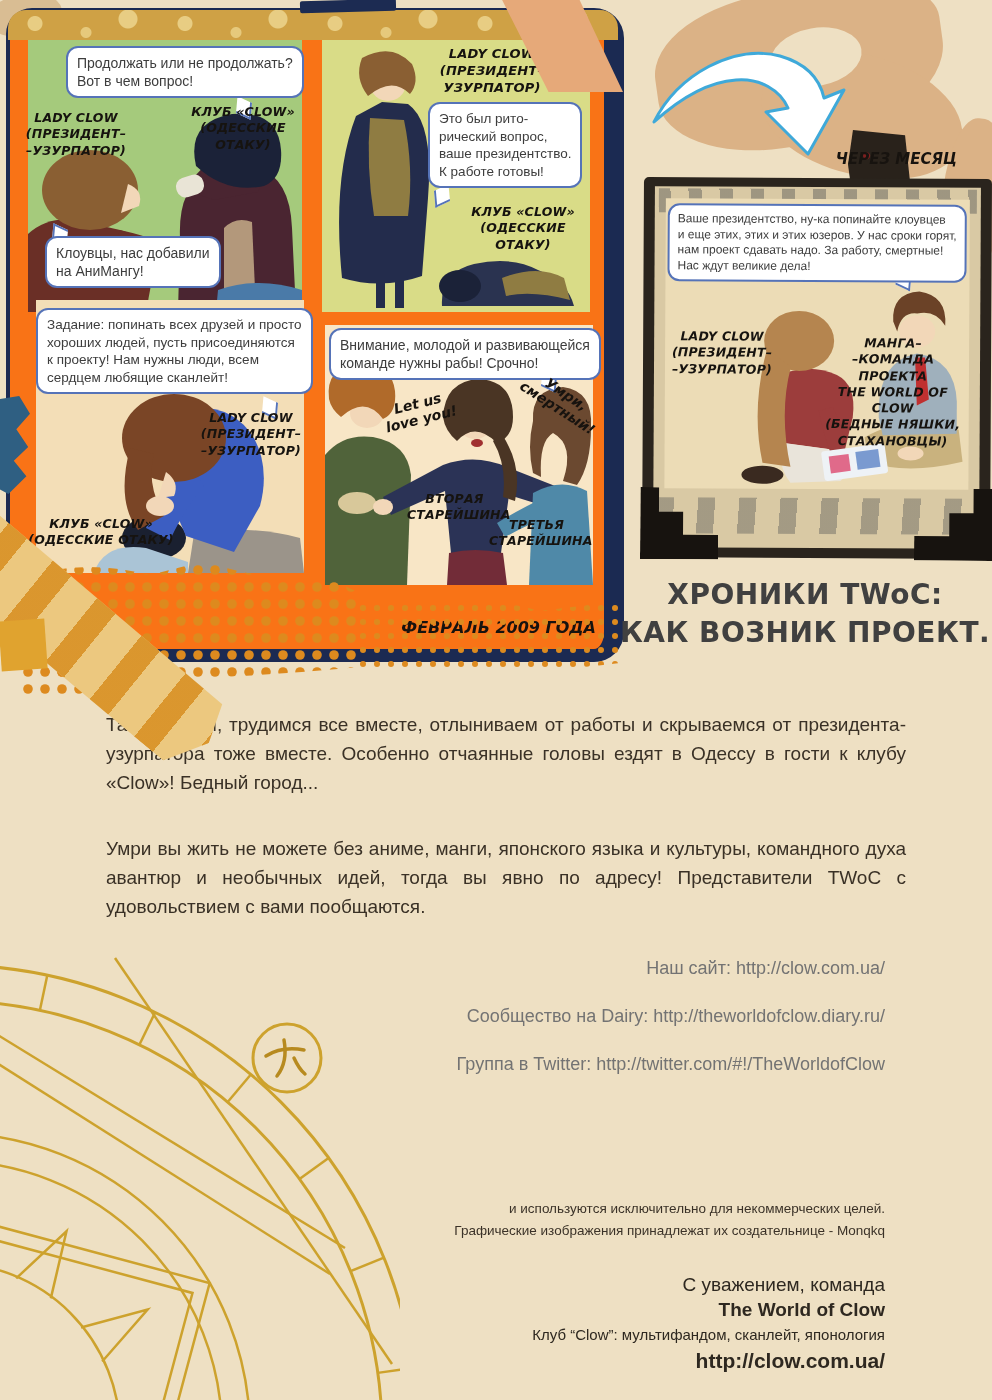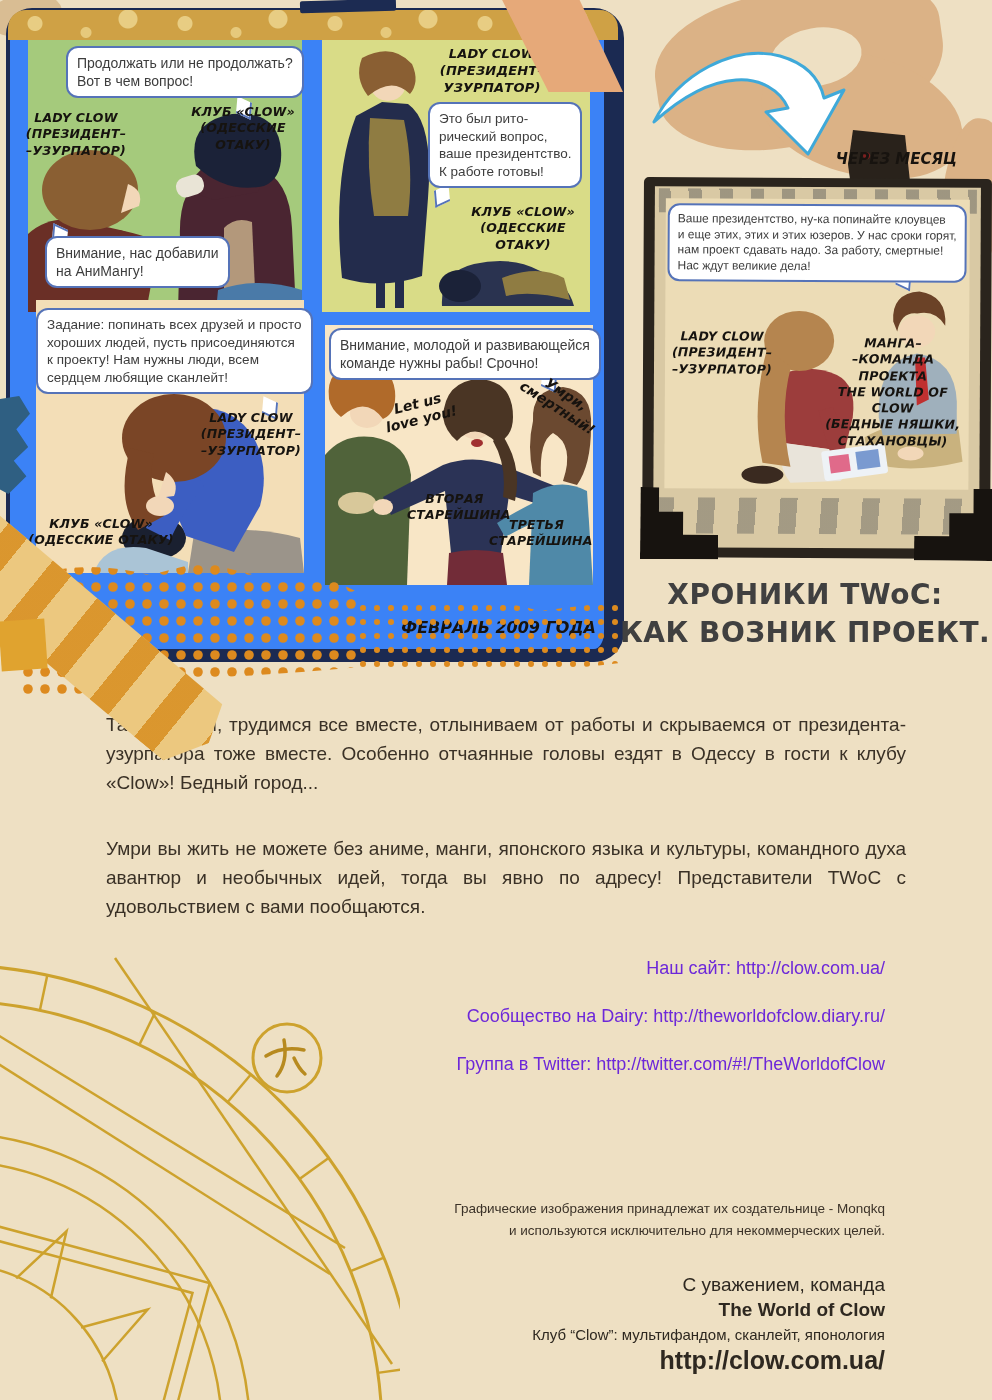--- a/index.html
+++ b/index.html
@@ -34,21 +34,21 @@
     background-image:repeating-linear-gradient(90deg, rgba(214,138,26,.8) 0 24px, rgba(236,200,127,.1) 24px 58px);
     transform:rotate(39deg);transform-origin:0 0;
     clip-path:polygon(0 10%,8% 0,96% 8%,100% 52%,93% 100%,6% 94%,0 58%);z-index:9;}
   .gold-square{left:0;top:620px;width:46px;height:50px;background:#e0a32f;
     transform:rotate(-4deg);z-index:10;}
   .corner-grunge{left:-8px;top:-6px;width:70px;height:40px;background:#d9bd93;
     border-radius:40% 60% 50% 40%;transform:rotate(-12deg);z-index:0;}
 
   
   .comic-block{left:6px;top:8px;width:618px;height:654px;box-sizing:border-box;
-    background:#3b82f6;border:4px solid #1b2a52;border-right-width:20px;
+    background:#f97316;border:4px solid #1b2a52;border-right-width:20px;
     border-bottom-width:13px;border-radius:26px 30px 30px 26px;z-index:5;}
   .panel{position:absolute;}
   .panel1{left:18px;top:26px;width:274px;height:274px;background:#a5ca7c;}
   .panel2{left:312px;top:26px;width:268px;height:274px;background:#d9dc87;}
   .panel3{left:26px;top:288px;width:268px;height:273px;background:#f3deb7;}
   .panel4{left:315px;top:313px;width:268px;height:260px;background:#f8e6c6;}
   .panel svg{position:absolute;left:0;top:0;}
 
   
   .bubble{position:absolute;background:#fff;border:2px solid #5573b8;border-radius:12px;
@@ -94,29 +94,29 @@
   
   .title-block{left:618px;top:576px;width:374px;text-align:center;z-index:5;}
   .title-line{font-family:"DejaVu Sans",sans-serif;font-weight:bold;font-size:28px;
     letter-spacing:.5px;color:#404040;line-height:38px;}
 
   .para{left:106px;width:800px;font-size:19px;line-height:29px;color:#3a3126;
     text-align:justify;z-index:5;}
   .p1{top:710px;} .p2{top:834px;}
 
   .links{left:285px;top:958px;width:600px;text-align:right;z-index:5;}
-  .link-line{font-size:18px;color:#6d28d9;margin-bottom:27px;line-height:21px;}
+  .link-line{font-size:18px;color:#737373;margin-bottom:27px;line-height:21px;}
 
   .disclaimer{left:285px;top:1198px;width:600px;text-align:right;z-index:5;
     font-size:13.5px;line-height:22px;color:#3b3228;}
   .signature{left:285px;top:1272px;width:600px;text-align:right;z-index:5;color:#2e2820;}
   .signoff{font-size:19px;line-height:25px;}
   .team-name{font-size:19px;font-weight:bold;line-height:26px;}
   .club-line{font-size:15px;line-height:24px;}
-  .site-url{font-size:25px;font-weight:bold;line-height:27px;text-align:right;}
+  .site-url{font-size:21px;font-weight:bold;line-height:27px;text-align:right;}
 </style>
 </head>
 <body>
 
 <div class="deco corner-grunge"></div>
 <div class="deco tan-splash" style="left:655px;top:-10px;width:290px;height:155px;border-radius:45% 30% 55% 40%;transform:rotate(-8deg);z-index:1;"></div>
 <div class="deco tan-splash" style="left:760px;top:55px;width:205px;height:120px;border-radius:40% 55% 45% 50%;transform:rotate(12deg);z-index:1;"></div>
 <div class="deco" style="left:770px;top:28px;width:92px;height:58px;background:#eee0c3;border-radius:50%;transform:rotate(-10deg);z-index:1;"></div>
 <div class="deco tan-splash" style="left:942px;top:118px;width:60px;height:165px;border-radius:45%;transform:rotate(7deg);z-index:1;"></div>
 <div class="deco charcoal"></div>
@@ -194,21 +194,21 @@
       </g>
     </svg>
     <div class="bubble" style="left:38px;top:8px;font-size:14px;">Продолжать или не продолжать?
 Вот в чем вопрос!</div>
     <div class="tail t-down" style="left:208px;top:62px;"></div>
     <div class="clabel" style="left:-12px;top:72px;width:120px;">LADY CLOW
 (ПРЕЗИДЕНТ–
 –УЗУРПАТОР)</div>
     <div class="clabel" style="left:150px;top:66px;width:130px;">КЛУБ «CLOW»
 (ОДЕССКИЕ ОТАКУ)</div>
-    <div class="bubble" style="left:17px;top:198px;font-size:14px;">Внимание, нас добавили
+    <div class="bubble" style="left:17px;top:198px;font-size:14px;">Клоувцы, нас добавили
 на АниМангу!</div>
     <div class="tail t-up" style="left:24px;top:189px;"></div>
   </div>
 
   <div class="panel panel2">
     <svg width="268" height="274" viewBox="0 0 268 274">
       <g>
         <path d="M20 240 Q10 140 34 78 L60 64 L86 66 Q112 84 106 160 L100 238 Q60 252 20 240 Z" fill="#232c4c"></path>
         <path d="M48 80 L82 82 Q92 130 86 178 L52 178 Q44 128 48 80 Z" fill="#8f7c42"></path>
         <rect x="54" y="226" width="9" height="44" fill="#232c4c"></rect>
@@ -387,22 +387,22 @@
 <div class="abs para p1">Так и живем, трудимся все вместе, отлыниваем от работы и скрываемся от президента-узурпатора тоже вместе. Особенно отчаянные головы ездят в Одессу в гости к клубу «Clow»! Бедный город...</div>
 <div class="abs para p2">Умри вы жить не можете без аниме, манги, японского языка и культуры, командного духа авантюр и необычных идей, тогда вы явно по адресу! Представители TWoC с удовольствием с вами пообщаются.</div>
 
 <div class="abs links">
   <div class="link-line">Наш сайт: http://clow.com.ua/</div>
   <div class="link-line">Сообщество на Dairy: http://theworldofclow.diary.ru/</div>
   <div class="link-line">Группа в Twitter: http://twitter.com/#!/TheWorldofClow</div>
 </div>
 
 <div class="abs disclaimer">
+  <div>и используются исключительно для некоммерческих целей.</div>
   <div>Графические изображения принадлежат их создательнице - Monqkq</div>
-  <div>и используются исключительно для некоммерческих целей.</div>
 </div>
 
 <div class="abs signature">
   <div class="signoff">С уважением, команда</div>
   <div class="team-name">The World of Clow</div>
   <div class="club-line">Клуб “Clow”: мультифандом, сканлейт, японология</div>
   <div class="site-url">http://clow.com.ua/</div>
 </div>
 
 </body></html>

